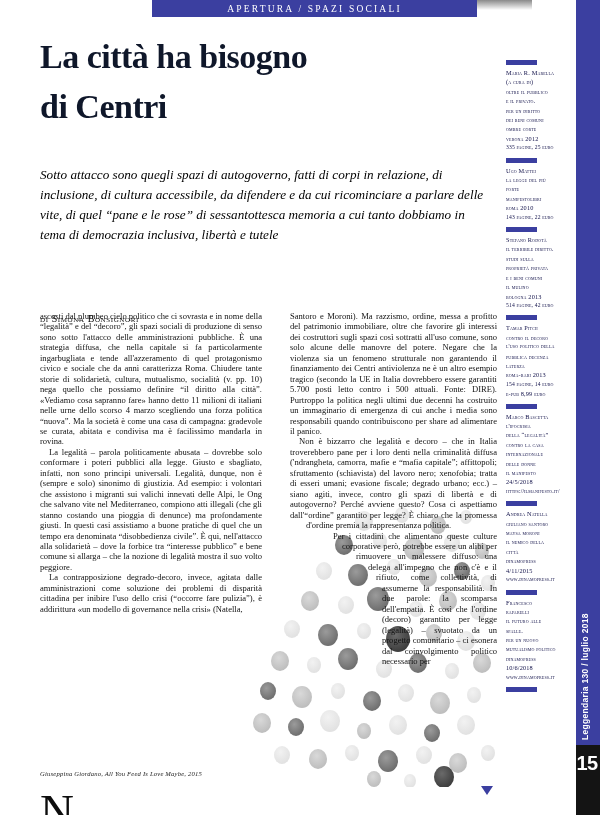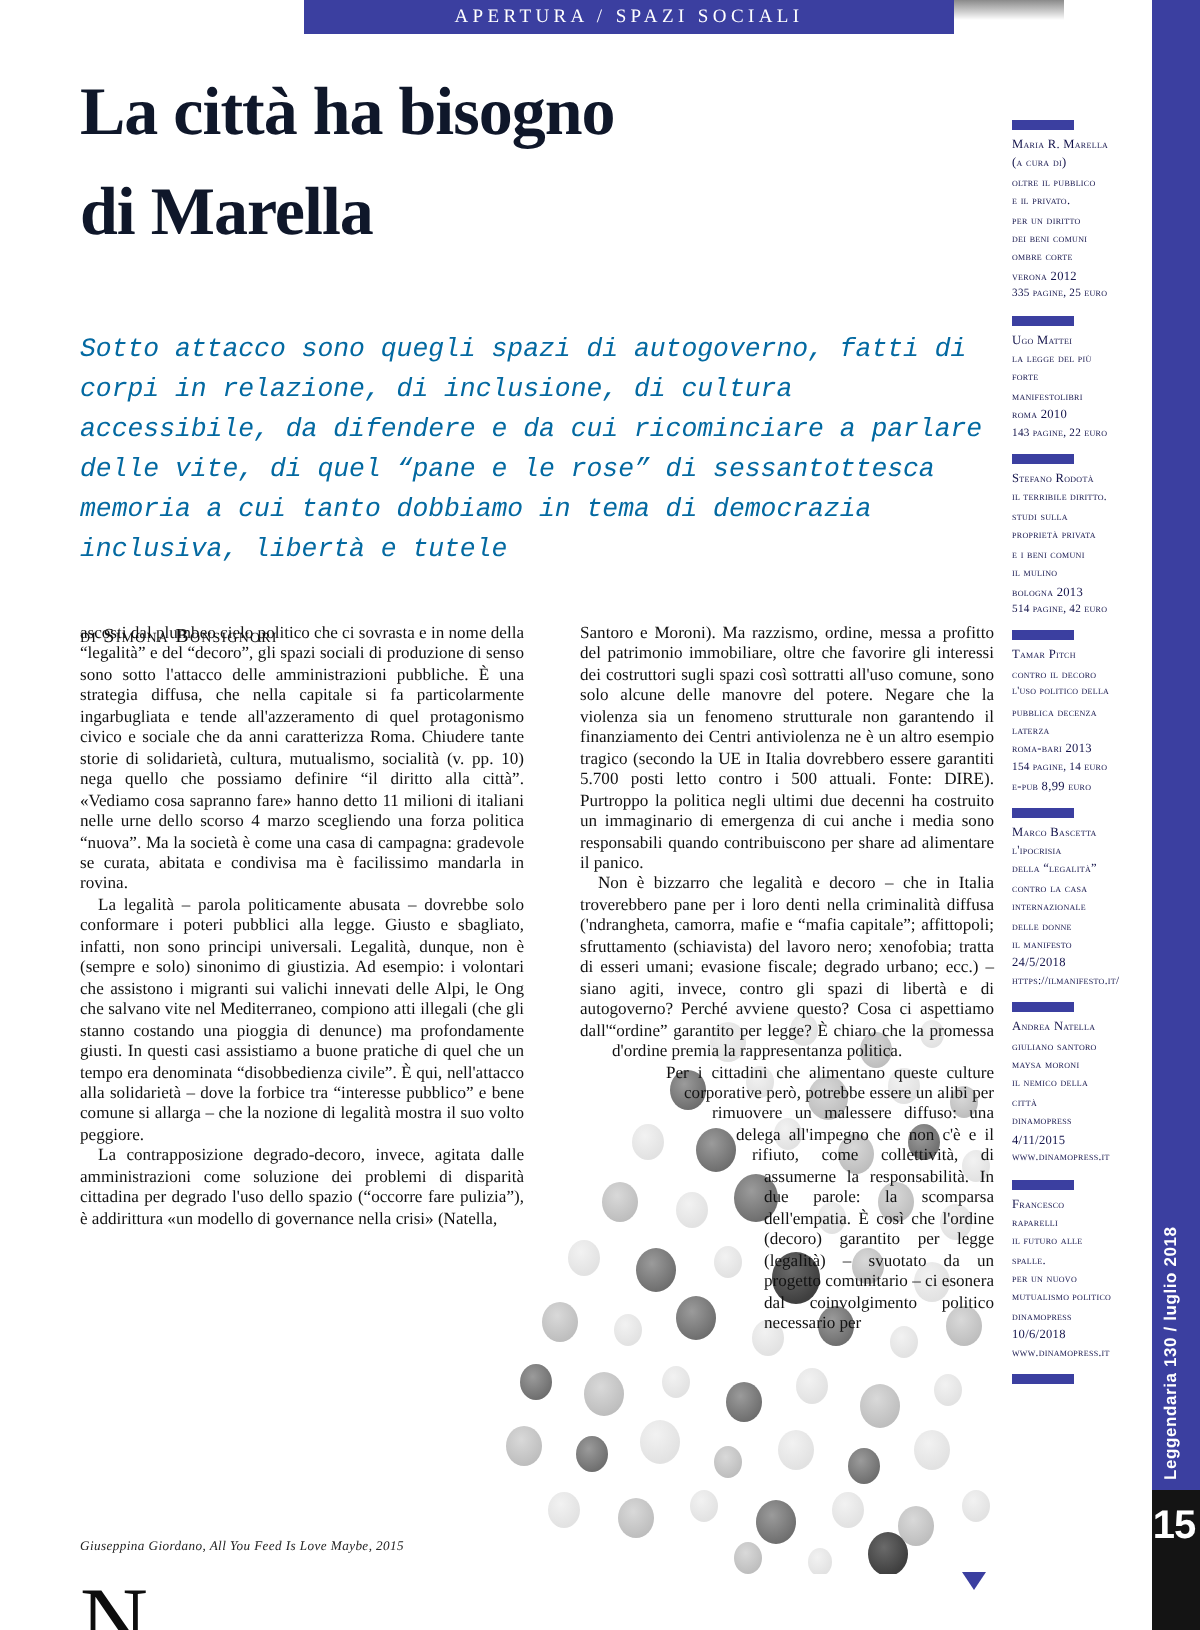--- a/index.html
+++ b/index.html
@@ -123,25 +123,25 @@
     color: #0f172a;
     letter-spacing: -0.5px;
   }
 
   
   .deck {
     position: absolute;
     top: 165px;
     left: 40px;
     width: 452px;
-    font-family: Liberation Mono, monospace;
+    font-family: Liberation Serif, serif;
     font-style: italic;
     font-size: 13.2px;
     line-height: 20px;
-    color: #0369a1;
+    color: #000000;
   }
 
   
   .byline {
     position: absolute;
     top: 277px;
     left: 40px;
     font-family: "Liberation Serif", serif;
     font-size: 10px;
     font-variant: small-caps;
@@ -264,21 +264,21 @@
 
   <div class="right-rail"></div>
   <div class="rail-vertical">
     <span>Leggendaria 130 / luglio 2018</span>
   </div>
   <div class="rail-black"></div>
   <div class="page-number">15</div>
 
   <h1 class="headline">
     <span>La città ha bisogno</span><br>
-    <span>di Marella</span>
+    <span>di Centri</span>
   </h1>
 
   <div class="deck">Sotto attacco sono quegli spazi di autogoverno, fatti di corpi in relazione, di inclusione, di cultura accessibile, da difendere e da cui ricominciare a parlare delle vite, di quel “pane e le rose” di sessantottesca memoria a cui tanto dobbiamo in tema di democrazia inclusiva, libertà e tutele</div>
 
   <div class="byline">di Simona Bonsignori</div>
 
   <div class="artwork">
     <svg width="248" height="282" viewBox="0 0 248 282">
       <defs>
         <radialGradient id="g1" cx="40%" cy="35%" r="65%">
@@ -405,21 +405,21 @@
       <span class="lw lw9"></span>
       <span class="lw lw9"></span>
     <span class="lw lw9"></span>
       <span class="lw lw9"></span>
       <span class="lw lw9"></span>
     <span class="lw lw9"></span>
       <span class="lw lw9"></span>
 
     <p class="first"><span class="dropcap">N</span><span>ascosti dal plumbeo cielo politico che ci sovrasta e in nome della “legalità” e del “decoro”, gli spazi sociali di produzione di senso sono sotto l'attacco delle amministrazioni pubbliche. È una strategia diffusa, che nella capitale si fa particolarmente ingarbugliata e tende all'azzeramento di quel protagonismo civico e sociale che da anni caratterizza Roma. Chiudere tante storie di solidarietà, cultura, mutualismo, socialità (v. pp. 10) nega quello che possiamo definire “il diritto alla città”. «Vediamo cosa sapranno fare» hanno detto 11 milioni di italiani nelle urne dello scorso 4 marzo scegliendo una forza politica “nuova”. Ma la società è come una casa di campagna: gradevole se curata, abitata e condivisa ma è facilissimo mandarla in rovina.</span></p>
     <p><span>La legalità – parola politicamente abusata – dovrebbe solo conformare i poteri pubblici alla legge. Giusto e sbagliato, infatti, non sono principi universali. Legalità, dunque, non è (sempre e solo) sinonimo di giustizia. Ad esempio: i volontari che assistono i migranti sui valichi innevati delle Alpi, le Ong che salvano vite nel Mediterraneo, compiono atti illegali (che gli stanno costando una pioggia di denunce) ma profondamente giusti. In questi casi assistiamo a buone pratiche di quel che un tempo era denominata “disobbedienza civile”. È qui, nell'attacco alla solidarietà – dove la forbice tra “interesse pubblico” e bene comune si allarga – che la nozione di legalità mostra il suo volto peggiore.</span></p>
-    <p><span>La contrapposizione degrado-decoro, invece, agitata dalle amministrazioni come soluzione dei problemi di disparità cittadina per degrado l'uso dello spazio (“occorre fare pulizia”), è addirittura «un modello di governance nella crisi» (Natella,</span></p>
+    <p><span>La contrapposizione degrado-decoro, invece, agitata dalle amministrazioni come soluzione dei problemi di disparità cittadina per inibire l'uso dello crisi (“occorre fare pulizia”), è addirittura «un modello di governance nella crisi» (Natella,</span></p>
   </div>
 
   <div class="col col-right">
     <span class="rw rw1"></span>
       <span class="rw rw1"></span>
       <span class="rw rw1"></span>
     <span class="rw rw1"></span>
       <span class="rw rw1"></span>
       <span class="rw rw1"></span>
     <span class="rw rw1"></span>

